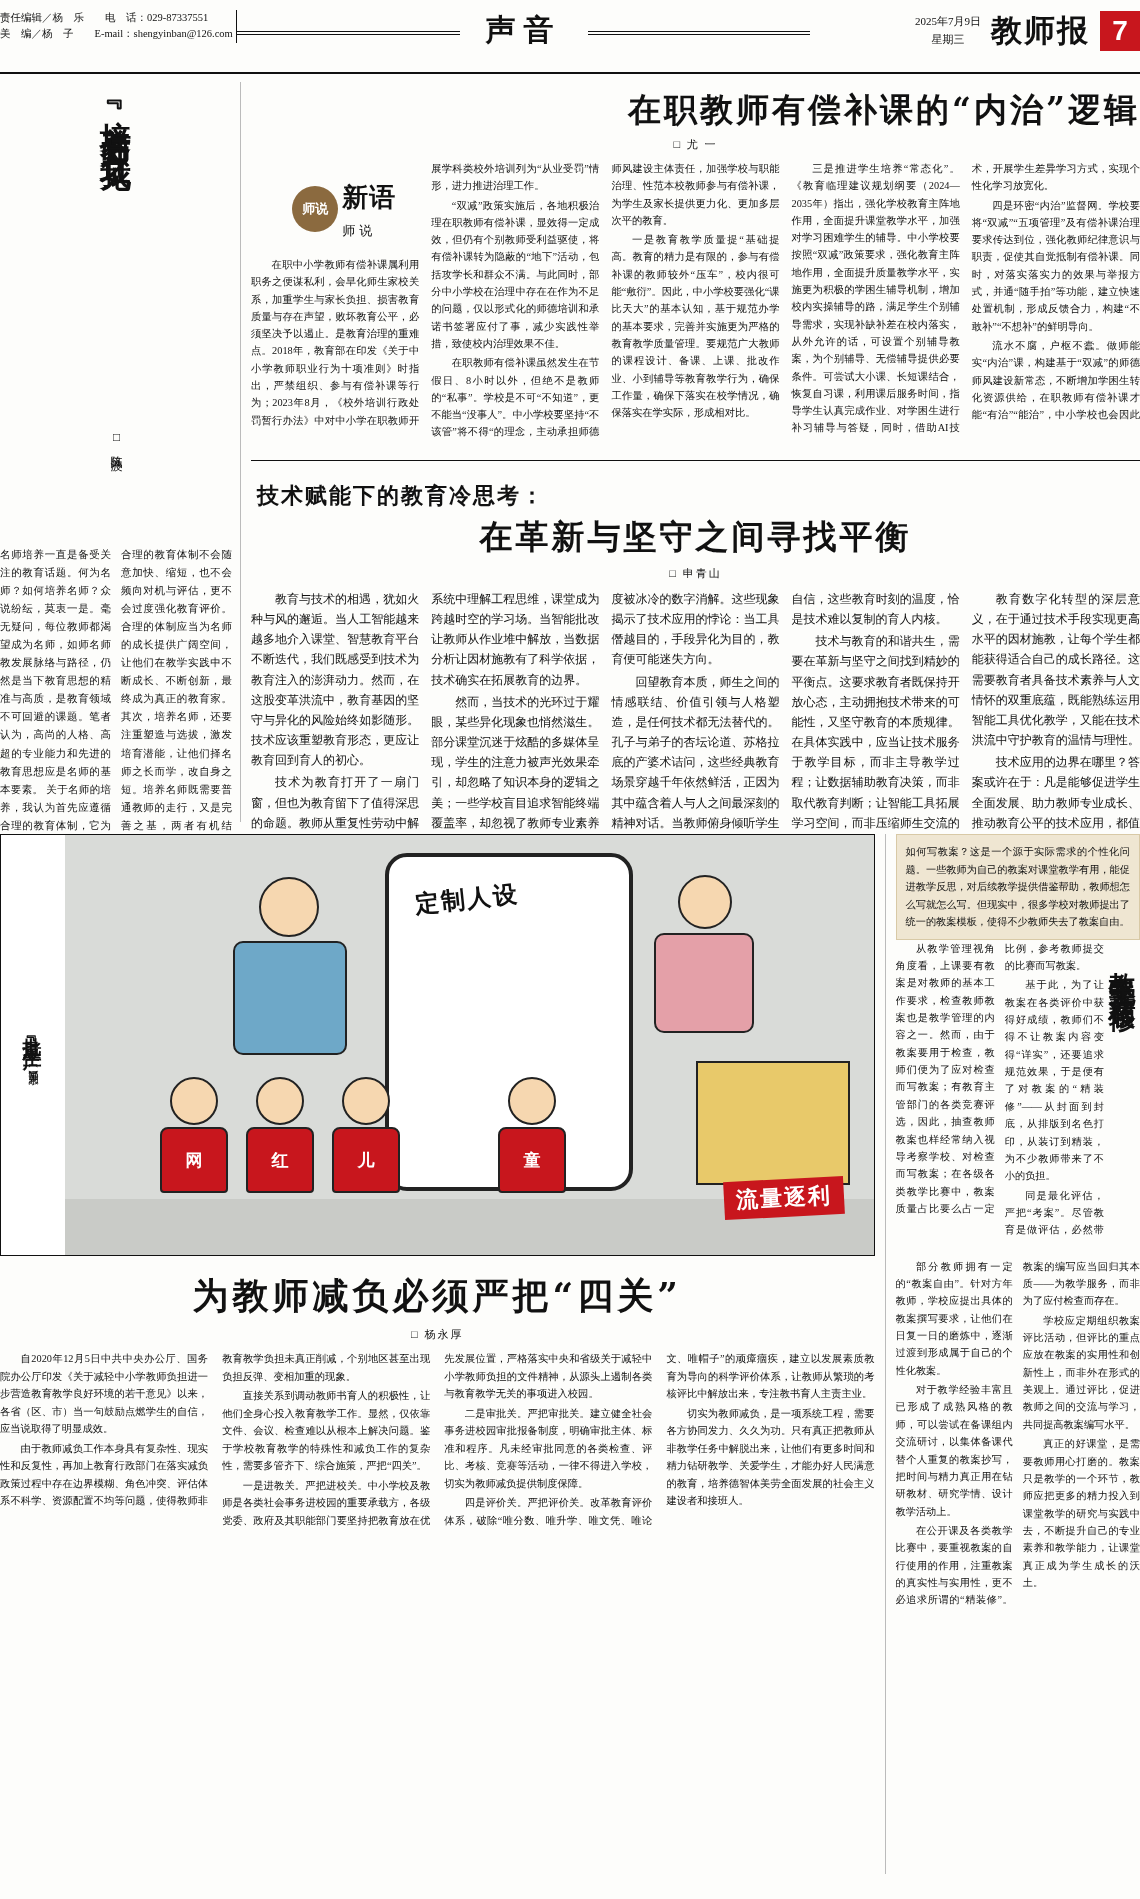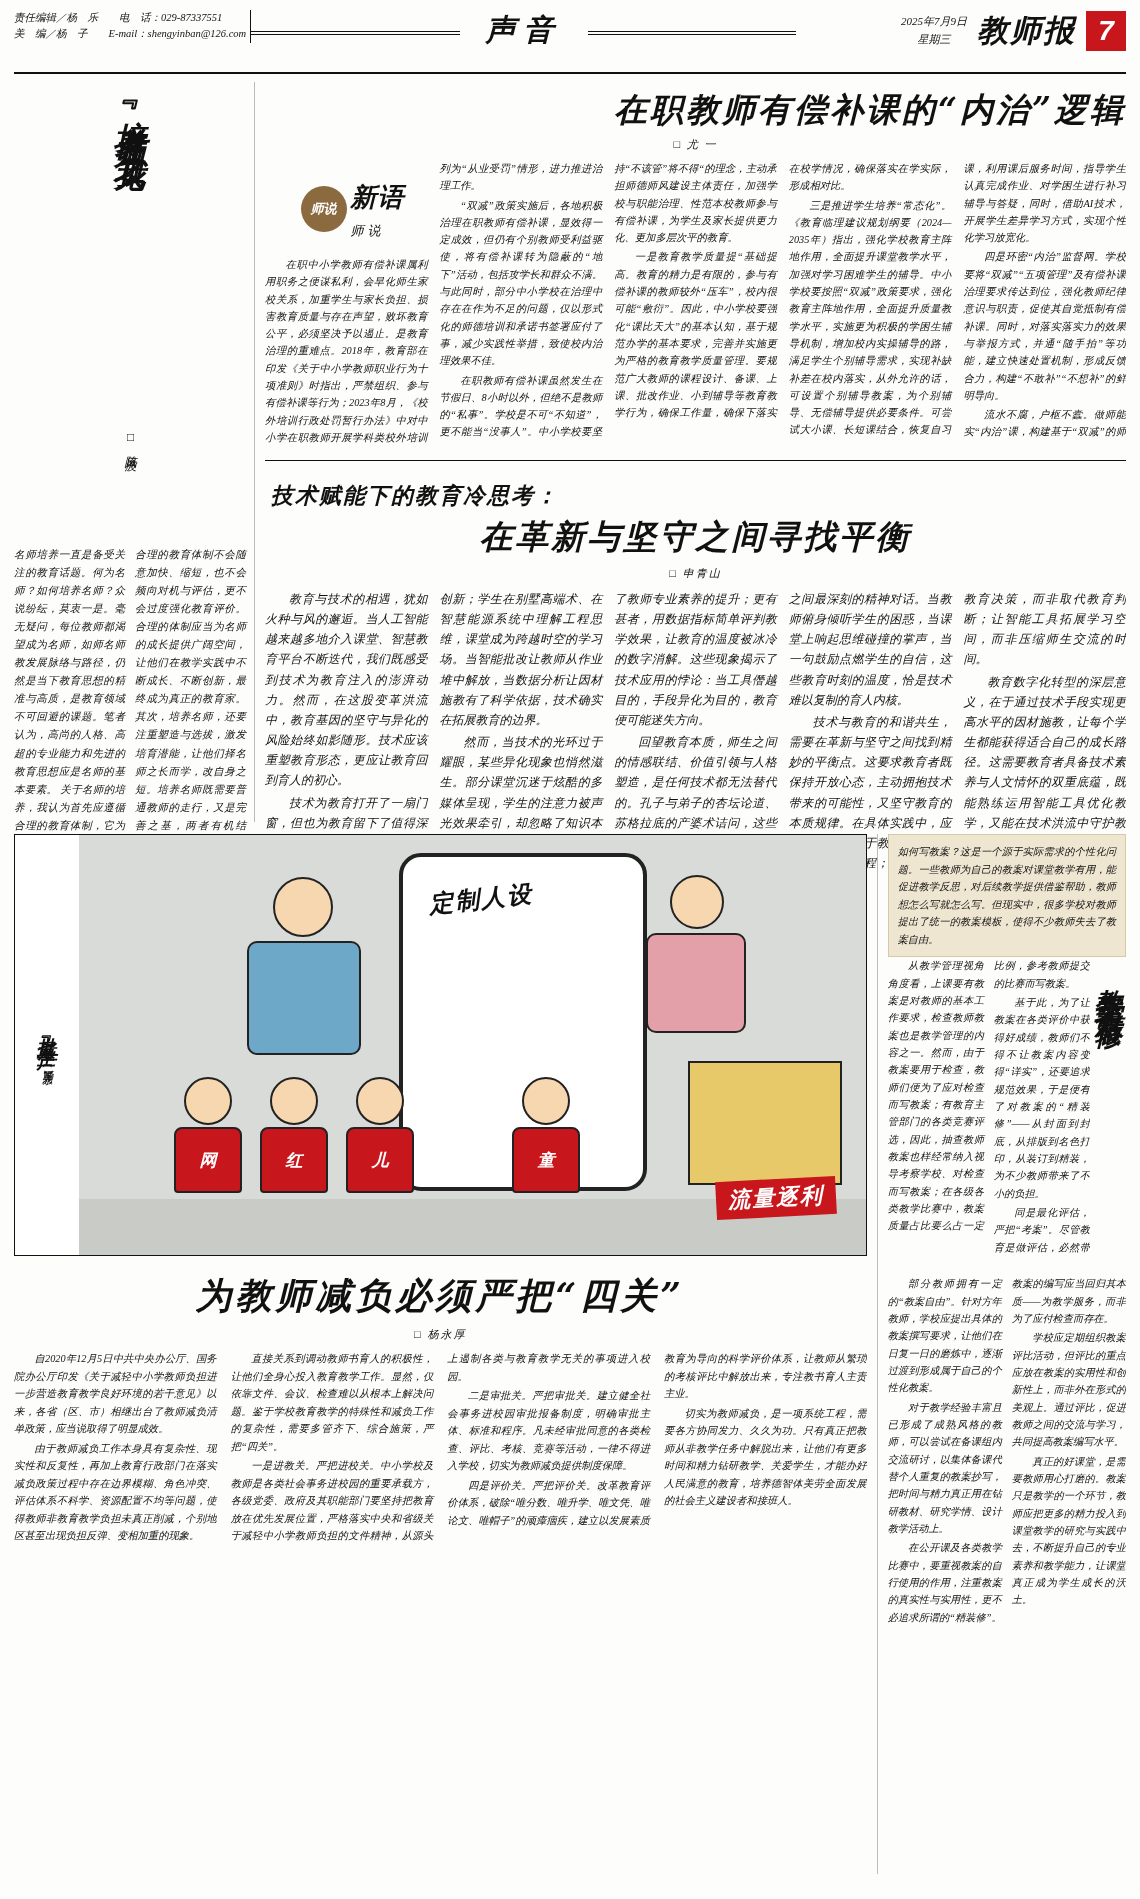--- a/index.html
+++ b/index.html
@@ -4,21 +4,21 @@
 <style>
   html,body{margin:0;padding:0;}
   body{
     width:1140px;height:1899px;
     background:#fdfdfb;
     font-family:"Liberation Serif", serif;
     color:#111;
     position:relative;
     overflow:hidden;
   }
-  .page{position:relative;width:1140px;height:1899px;box-sizing:border-box;padding:10px 14px;font-style:italic;}
+  .page{position:relative;width:1140px;height:1899px;box-sizing:border-box;padding:10px 0;}
 
   
   .masthead{display:flex;align-items:flex-start;border-bottom:2px solid #111;padding-bottom:6px;height:56px;}
   .mh-left{width:230px;font-size:10.5px;line-height:1.55;border-right:1px solid #111;padding-right:6px;}
   .mh-left div{white-space:nowrap;}
   .mh-center{flex:1;display:flex;align-items:center;justify-content:center;position:relative;}
   .mh-center .rule{position:absolute;left:0;right:0;top:50%;border-top:1px solid #111;}
   .mh-center .rule2{position:absolute;left:0;right:0;top:58%;border-top:1px solid #111;}
   .mh-title{position:relative;background:#fdfdfb;padding:0 26px;font-size:30px;font-weight:bold;letter-spacing:8px;font-family:"DejaVu Serif",serif;}
   .mh-right{width:330px;display:flex;align-items:center;justify-content:flex-end;gap:10px;}
@@ -239,21 +239,21 @@
 
           <div class="money-box"></div>
           <div class="flow-banner">流量逐利</div>
         </div>
       </div>
 
       <div class="headline3">为教师减负必须严把“四关”</div>
       <div class="byline3">□ 杨永厚</div>
 
       <div class="artbody3">
-        <p>自2020年12月5日中共中央办公厅、国务院办公厅印发《关于减轻中小学教师负担进一步营造教育教学良好环境的若干意见》以来，各省（区、市）相继出台了教师减负清单政策，应当说取得了明显成效。</p>
+        <p>自2020年12月5日中共中央办公厅、国务院办公厅印发《关于减轻中小学教师负担进一步营造教育教学良好环境的若干意见》以来，各省（区、市）当一句鼓励点燃学生的自信，应当说取得了明显成效。</p>
         <p>由于教师减负工作本身具有复杂性、现实性和反复性，再加上教育行政部门在落实减负政策过程中存在边界模糊、角色冲突、评估体系不科学、资源配置不均等问题，使得教师非教育教学负担未真正削减，个别地区甚至出现负担反弹、变相加重的现象。</p>
         <p>直接关系到调动教师书育人的积极性，让他们全身心投入教育教学工作。显然，仅依靠文件、会议、检查难以从根本上解决问题。鉴于学校教育教学的特殊性和减负工作的复杂性，需要多管齐下、综合施策，严把“四关”。</p>
         <p>一是进教关。严把进校关。中小学校及教师是各类社会事务进校园的重要承载方，各级党委、政府及其职能部门要坚持把教育放在优先发展位置，严格落实中央和省级关于减轻中小学教师负担的文件精神，从源头上遏制各类与教育教学无关的事项进入校园。</p>
         <p>二是审批关。严把审批关。建立健全社会事务进校园审批报备制度，明确审批主体、标准和程序。凡未经审批同意的各类检查、评比、考核、竞赛等活动，一律不得进入学校，切实为教师减负提供制度保障。</p>
         <p>四是评价关。严把评价关。改革教育评价体系，破除“唯分数、唯升学、唯文凭、唯论文、唯帽子”的顽瘴痼疾，建立以发展素质教育为导向的科学评价体系，让教师从繁琐的考核评比中解放出来，专注教书育人主责主业。</p>
         <p>切实为教师减负，是一项系统工程，需要各方协同发力、久久为功。只有真正把教师从非教学任务中解脱出来，让他们有更多时间和精力钻研教学、关爱学生，才能办好人民满意的教育，培养德智体美劳全面发展的社会主义建设者和接班人。</p>
       </div>
     </div>
 
     <div class="right-col">

